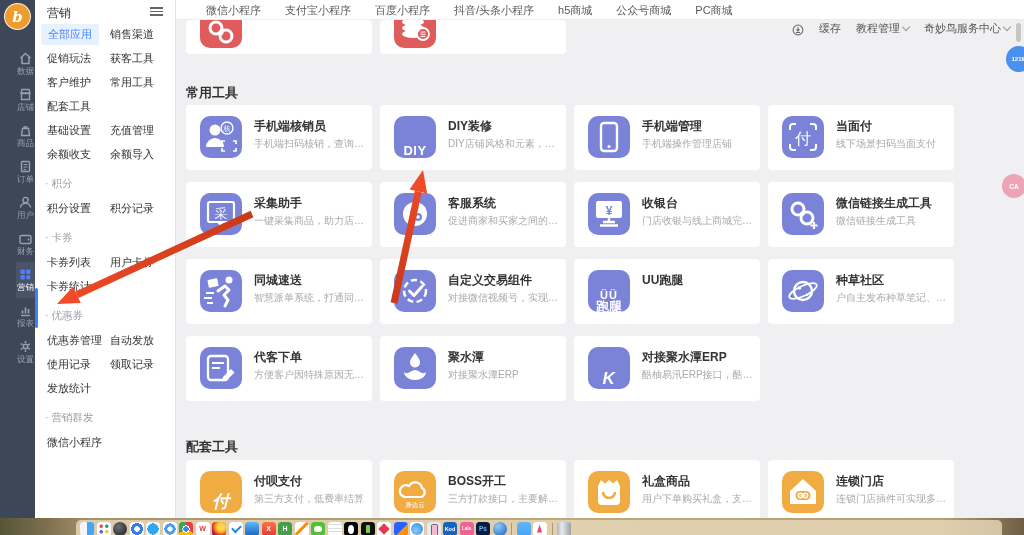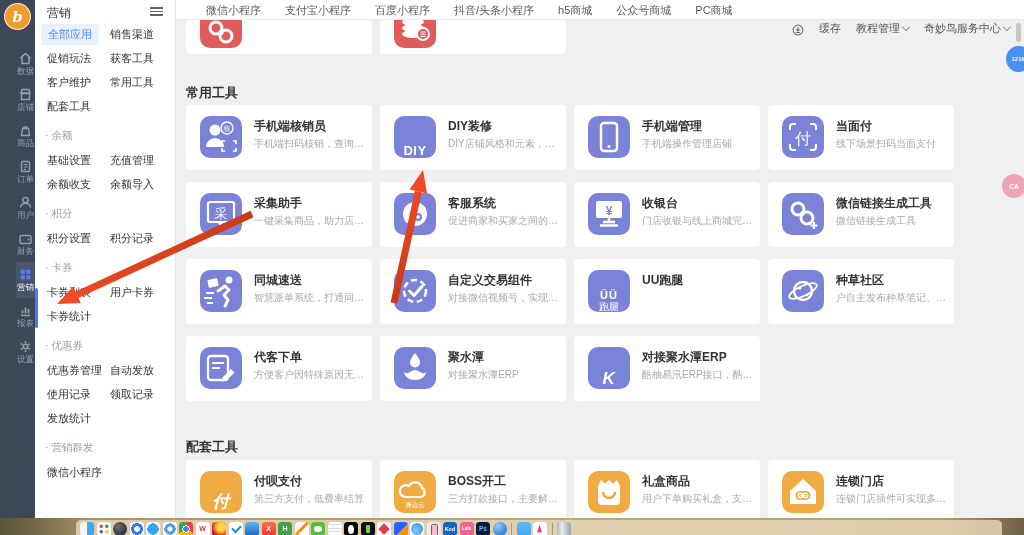--- a/index.html
+++ b/index.html
@@ -47,21 +47,21 @@
   .sec-h { position:absolute; left:10px; font-size:13px; font-weight:700; color:#333; }
   .card { position:absolute; width:186px; height:65px; background:#fff; border-radius:4px; cursor:pointer; }
   .card.partial { height:34px; }
   .tile { position:absolute; left:14px; top:11px; width:42px; height:42px; border-radius:10px; display:flex; flex-direction:column;
           align-items:center; justify-content:flex-end; color:#fff; overflow:hidden; }
   .card.partial .tile { top:-14px; }
   .tile.purple { background:#7b83d9; } .tile.orange { background:#f0ac42; } .tile.red { background:#e05c5c; }
   .t-txt { font-weight:700; font-size:13px; letter-spacing:.5px; }
   .t-txt.big { font-size:17px; font-style:italic; }
   .uu1 { font-weight:700; font-size:11px; letter-spacing:1px; line-height:11px; }
-  .uu2 { font-weight:400; font-size:10px; line-height:11px; }
+  .uu2 { font-weight:700; font-size:13px; line-height:11px; }
   .c-title { position:absolute; left:68px; top:13px; font-size:12px; font-weight:700; color:#333; white-space:nowrap; }
   .c-desc { position:absolute; left:68px; top:32px; width:112px; font-size:10px; color:#a9a9a9; white-space:nowrap; overflow:hidden; text-overflow:ellipsis; }
 
   
   .sb-thumb { position:absolute; left:1016px; top:23px; width:5px; height:19px; background:#c6c6c6; border-radius:3px; z-index:30; }
   .badge { position:absolute; border-radius:50%; color:#fff; display:flex; align-items:center; justify-content:center; z-index:40; cursor:pointer; }
   .badge.blue { left:1006px; top:46px; width:26px; height:26px; background:#4a90f0; font-size:6px; font-weight:700; }
   .badge.pink { left:1002px; top:174px; width:24px; height:24px; background:#eda4b6; font-size:6.5px; font-weight:700; }
 
   .arrows { position:absolute; left:0; top:0; width:1024px; height:535px; z-index:60; pointer-events:none; }
@@ -207,23 +207,20 @@
         <span class="m-item">促销玩法</span>
         <span class="m-item right">获客工具</span>
       </div>
     <div class="m-row">
         <span class="m-item">客户维护</span>
         <span class="m-item right">常用工具</span>
       </div>
     <div class="m-row">
         <span class="m-item">配套工具</span>
       </div>
-    <div class="m-row sect">
-        <span>· 余额</span>
-      </div>
     <div class="m-row">
         <span class="m-item">基础设置</span>
         <span class="m-item right">充值管理</span>
       </div>
     <div class="m-row">
         <span class="m-item">余额收支</span>
         <span class="m-item right">余额导入</span>
       </div>
     <div class="m-row sect">
         <span>· 积分</span>

